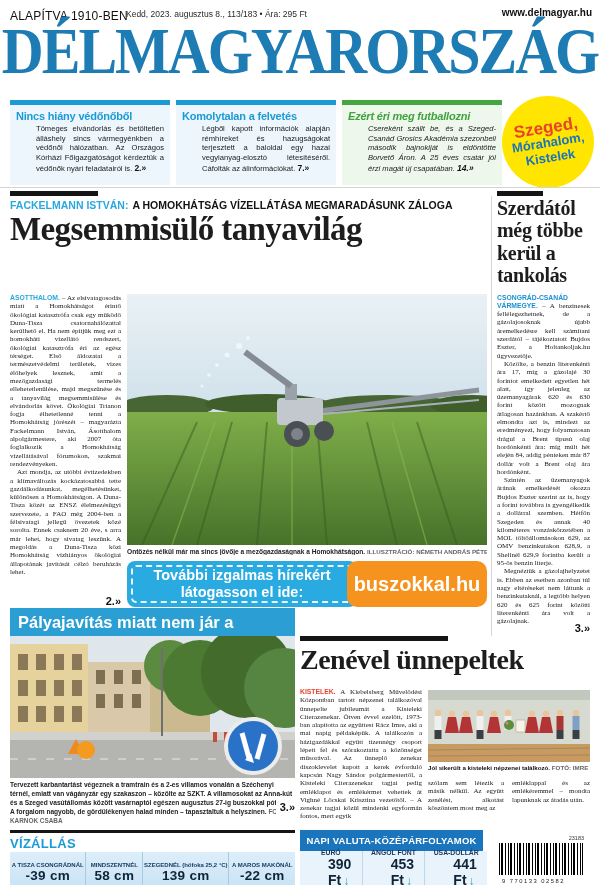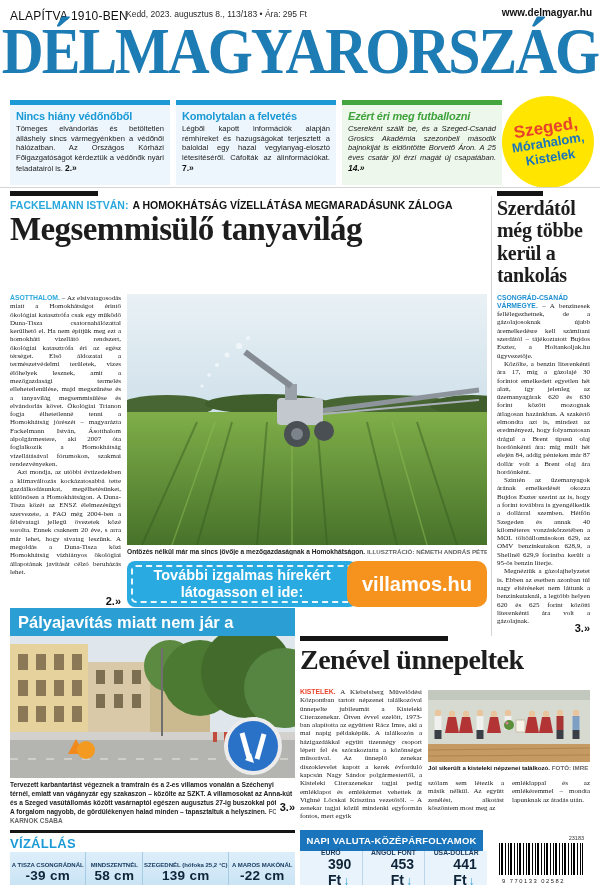--- a/index.html
+++ b/index.html
@@ -16,21 +16,21 @@
             color:#1e7cb4;letter-spacing:-2px;line-height:1;
             transform:scaleY(1.12);transform-origin:top center;}
 
   .teasers{left:10px;top:100px;width:492px;height:85px;display:flex;gap:6px;}
   .teaser{flex:1;position:relative;background:#edf6fc;padding:10px 6px 3px;box-sizing:border-box;overflow:hidden;}
   .teaser.green{background:#eef7ec;font-style:italic;}
   .tbar{position:absolute;top:0;left:0;right:0;height:5px;background:#1b9ad6;}
   .green .tbar{background:#44a63f;}
   .ttitle{font-size:11px;font-weight:800;color:#1b9ad6;margin-bottom:2px;letter-spacing:-.2px;}
   .green .ttitle{color:#3fa33c;}
-  .tbody{font-size:7.6px;line-height:1.28;color:#1c1c1c;text-align:justify;}
+  .tbody{font-size:7.6px;line-height:1.28;color:#1c1c1c;text-align:justify;margin-left:20px;}
   .pref{font-weight:800;font-size:8.5px;color:#111;}
 
   .badge{left:502px;top:96px;width:92px;height:92px;border-radius:50%;background:#ffe500;
          transform:rotate(-9deg);display:flex;flex-direction:column;align-items:center;
          justify-content:center;text-align:center;}
   .badge .b1{font-size:17px;font-weight:800;color:#e8432c;line-height:1.05;}
   .badge .b2{font-size:13px;font-weight:800;color:#1b75bc;line-height:1.12;}
 
   .hr-top{left:0;top:187px;width:600px;height:1px;background:#d4d4d4;}
   .kbar{top:191px;height:5px;background:#151515;}
@@ -215,21 +215,21 @@
   </div>
   <div class="abs cap1">
     <span class="capb">Öntözés nélkül már ma sincs jövője a mezőgazdaságnak a Homokhátságon.</span>
     <span class="capc">ILLUSZTRÁCIÓ: NÉMETH ANDRÁS PÉTER/MW</span>
   </div>
 
   <div class="abs banner">
     <div class="banner-blue">
       <div class="banner-text">További izgalmas hírekért látogasson el ide:</div>
     </div>
-    <div class="banner-orange">villamos.hu</div>
+    <div class="banner-orange">buszokkal.hu</div>
   </div>
 
   <div class="abs vline"></div>
 
   <div class="abs fuelcol">
     <div class="fheadline">Szerdától még többe kerül a tankolás</div>
     <p class="bodytext"><span class="loclabel blue2">CSONGRÁD-CSANÁD VÁRMEGYE.</span> <span>– A benzinesek fellélegezhetnek, de a gázolajosoknak újabb áremelkedésre kell számítani szerdától – tájékoztatott Bujdos Eszter, a Holtankoljak.hu ügyvezetője.</span></p>
     <p class="bodytext indent">Közölte, a benzin literenkénti ára 17, míg a gázolajé 30 forintot emelkedett egyetlen hét alatt, így jelenleg az üzemanyagárak 620 és 630 forint között mozognak átlagosan hazánkban. A szakértő elmondta azt is, mindezt az eredményezi, hogy folyamatosan drágul a Brent típusú olaj hordónkénti ára: míg múlt hét elején 84, addig pénteken már 87 dollár volt a Brent olaj ára hordónként.</p>
     <p class="bodytext indent">Szintén az üzemanyagok árának emelkedését okozza Bujdos Eszter szerint az is, hogy a forint továbbra is gyengélkedik a dollárral szemben. Hétfőn Szegeden és annak 40 kilométeres vonzáskörzetében a MOL töltőállomásokon 629, az OMV benzinkutakon 628,9, a Shellnél 629,9 forintba került a 95-ös benzin literje.</p>
     <p class="bodytext indent">Megnéztük a gázolajhelyzetet is. Ebben az esetben azonban túl nagy eltéréseket nem láttunk a benzinkutaknál, a legtöbb helyen 620 és 625 forint közötti literenkénti ára volt a gázolajnak.</p>

